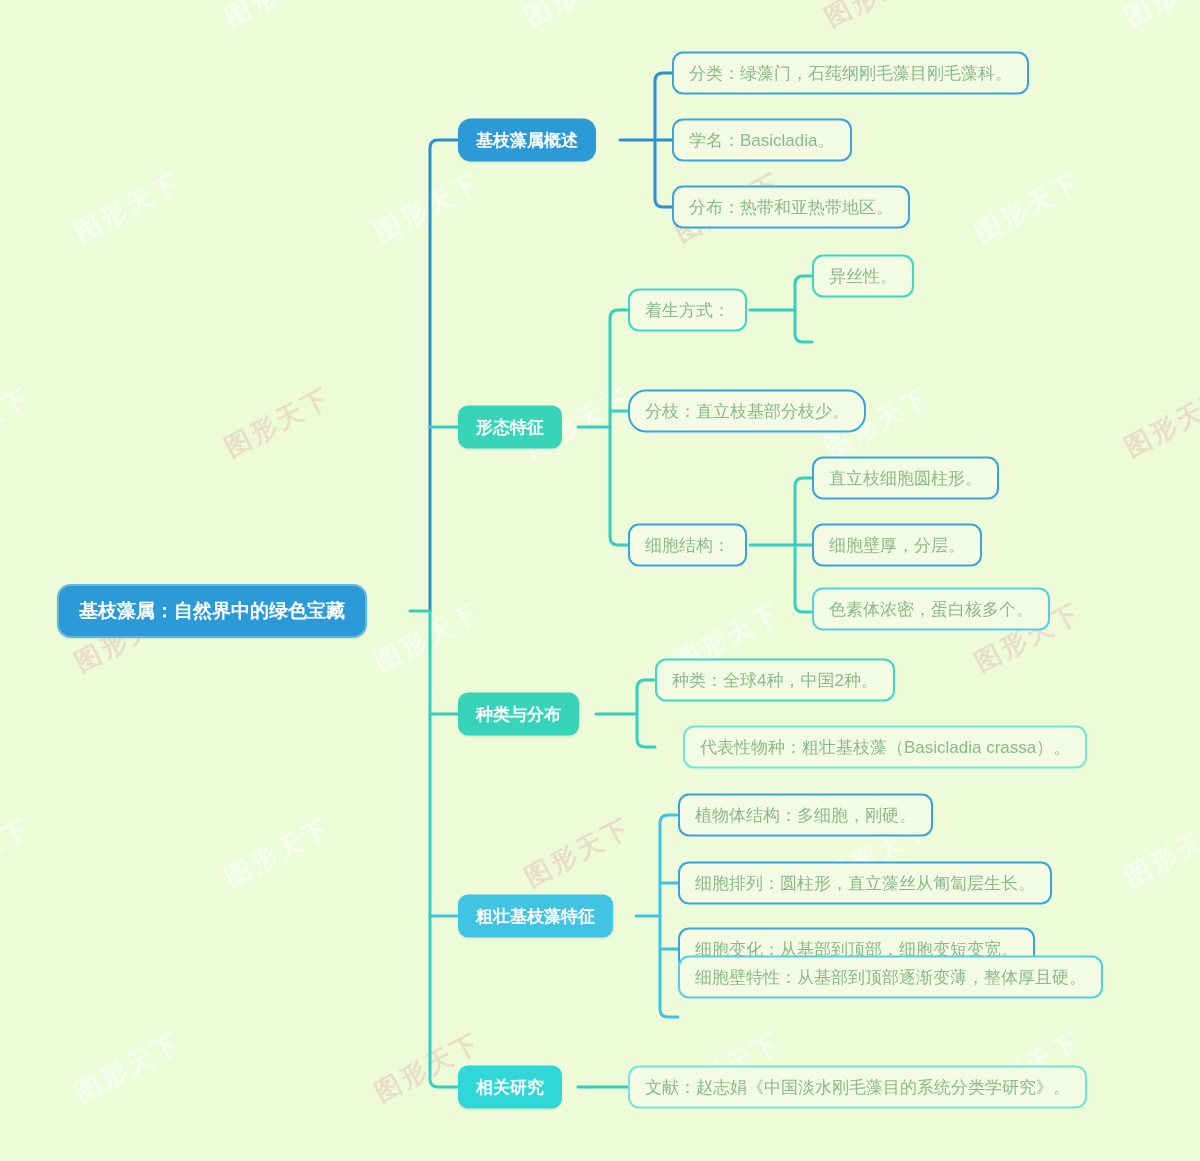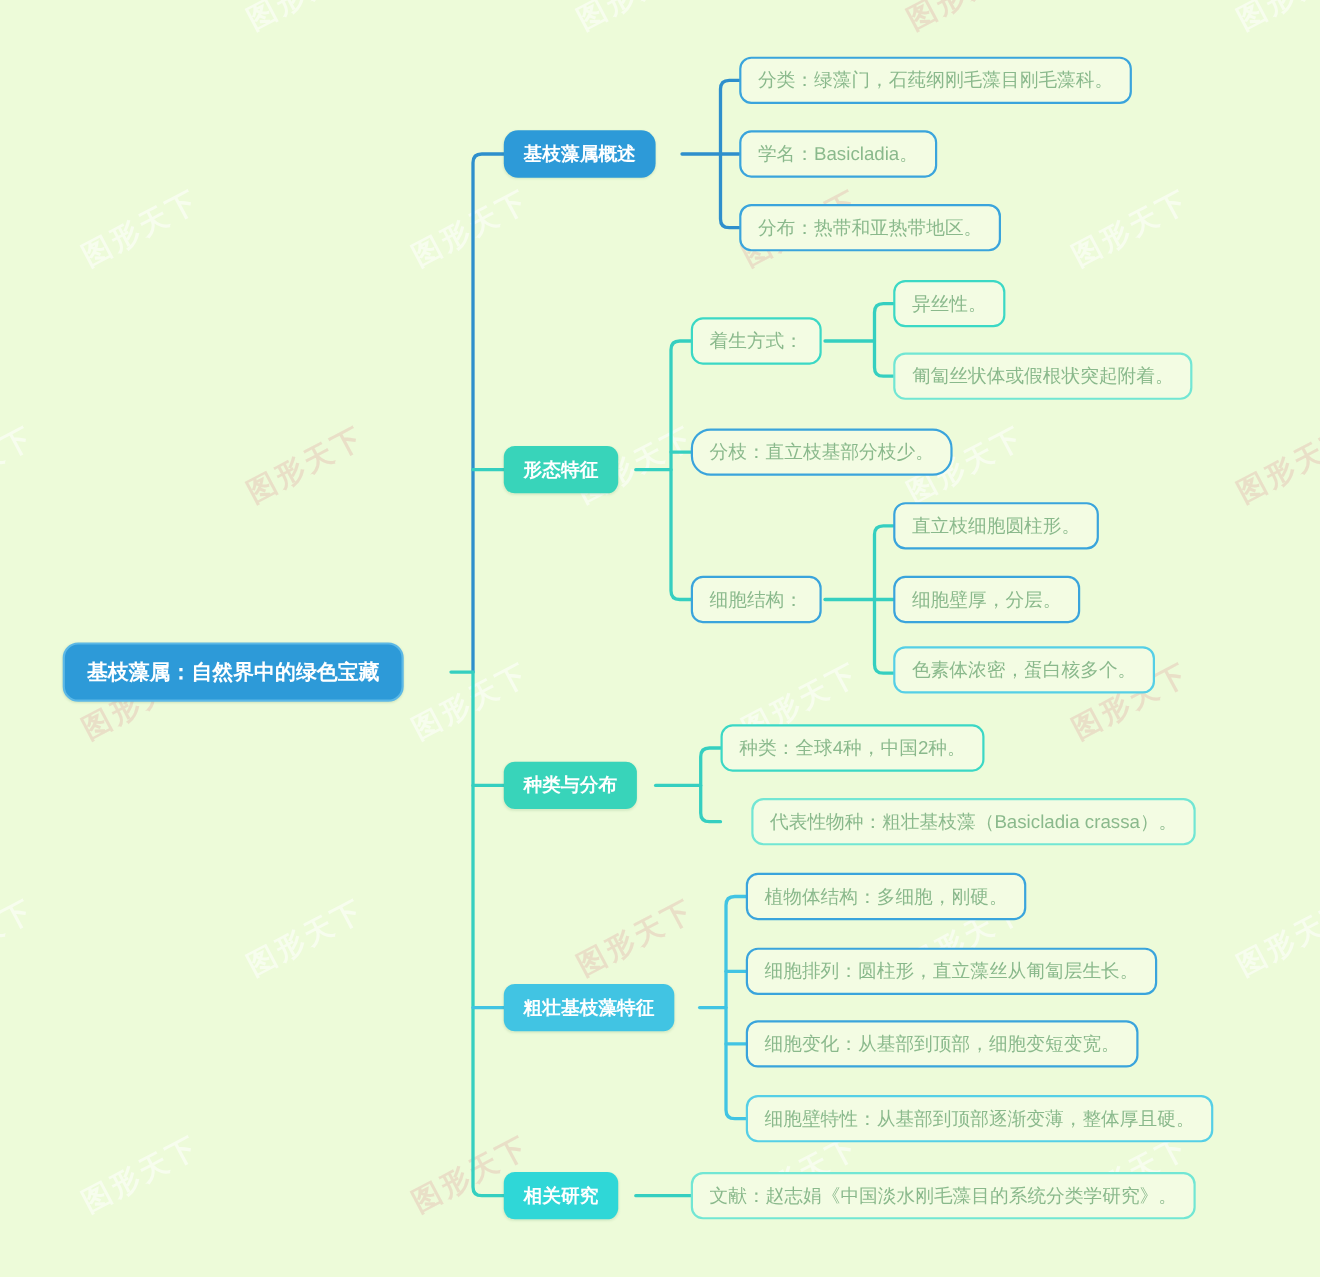--- a/index.html
+++ b/index.html
@@ -111,33 +111,32 @@
   <div class="node root" style="left:57px;top:611px;">基枝藻属：自然界中的绿色宝藏</div>
 
   <div class="node branch fill-blue" style="left:458px;top:140px;border-radius:13px;">基枝藻属概述</div>
   <div class="node topic bd-blue" style="left:672px;top:73px;">分类：绿藻门，石莼纲刚毛藻目刚毛藻科。</div>
   <div class="node topic bd-blue" style="left:672px;top:140px;">学名：Basicladia。</div>
   <div class="node topic bd-blue" style="left:672px;top:207px;">分布：热带和亚热带地区。</div>
 
   <div class="node branch fill-teal" style="left:458px;top:427px;">形态特征</div>
   <div class="node topic bd-teal" style="left:628px;top:310px;">着生方式：</div>
   <div class="node topic bd-teal" style="left:812px;top:276px;">异丝性。</div>
-  <div class="node topic bd-mint" style="left:812px;top:342px;">匍匐丝状体或假根状突起附着。</div>
   <div class="node topic bd-blue" style="left:628px;top:411px;border-radius:18px;">分枝：直立枝基部分枝少。</div>
   <div class="node topic bd-blue" style="left:628px;top:545px;">细胞结构：</div>
   <div class="node topic bd-blue" style="left:812px;top:478px;">直立枝细胞圆柱形。</div>
   <div class="node topic bd-blue" style="left:812px;top:545px;">细胞壁厚，分层。</div>
   <div class="node topic bd-cyan" style="left:812px;top:609px;">色素体浓密，蛋白核多个。</div>
 
   <div class="node branch fill-teal" style="left:458px;top:714px;">种类与分布</div>
   <div class="node topic bd-teal" style="left:655px;top:680px;">种类：全球4种，中国2种。</div>
   <div class="node topic bd-mint" style="left:655px;top:747px;margin-left:28px;">代表性物种：粗壮基枝藻（Basicladia crassa）。</div>
 
   <div class="node branch fill-cyan" style="left:458px;top:916px;">粗壮基枝藻特征</div>
   <div class="node topic bd-blue" style="left:678px;top:815px;">植物体结构：多细胞，刚硬。</div>
   <div class="node topic bd-blue" style="left:678px;top:883px;">细胞排列：圆柱形，直立藻丝从匍匐层生长。</div>
   <div class="node topic bd-blue" style="left:678px;top:949px;">细胞变化：从基部到顶部，细胞变短变宽。</div>
-  <div class="node topic bd-cyan" style="left:678px;top:1017px;">细胞壁特性：从基部到顶部逐渐变薄，整体厚且硬。</div>
+  <div class="node topic bd-cyan" style="left:678px;top:977px;">细胞壁特性：从基部到顶部逐渐变薄，整体厚且硬。</div>
 
   <div class="node branch fill-turq" style="left:458px;top:1087px;padding-left:18px;">相关研究</div>
   <div class="node topic bd-mint" style="left:628px;top:1087px;">文献：赵志娟《中国淡水刚毛藻目的系统分类学研究》。</div>
 
 </div>
 
 </body></html>

